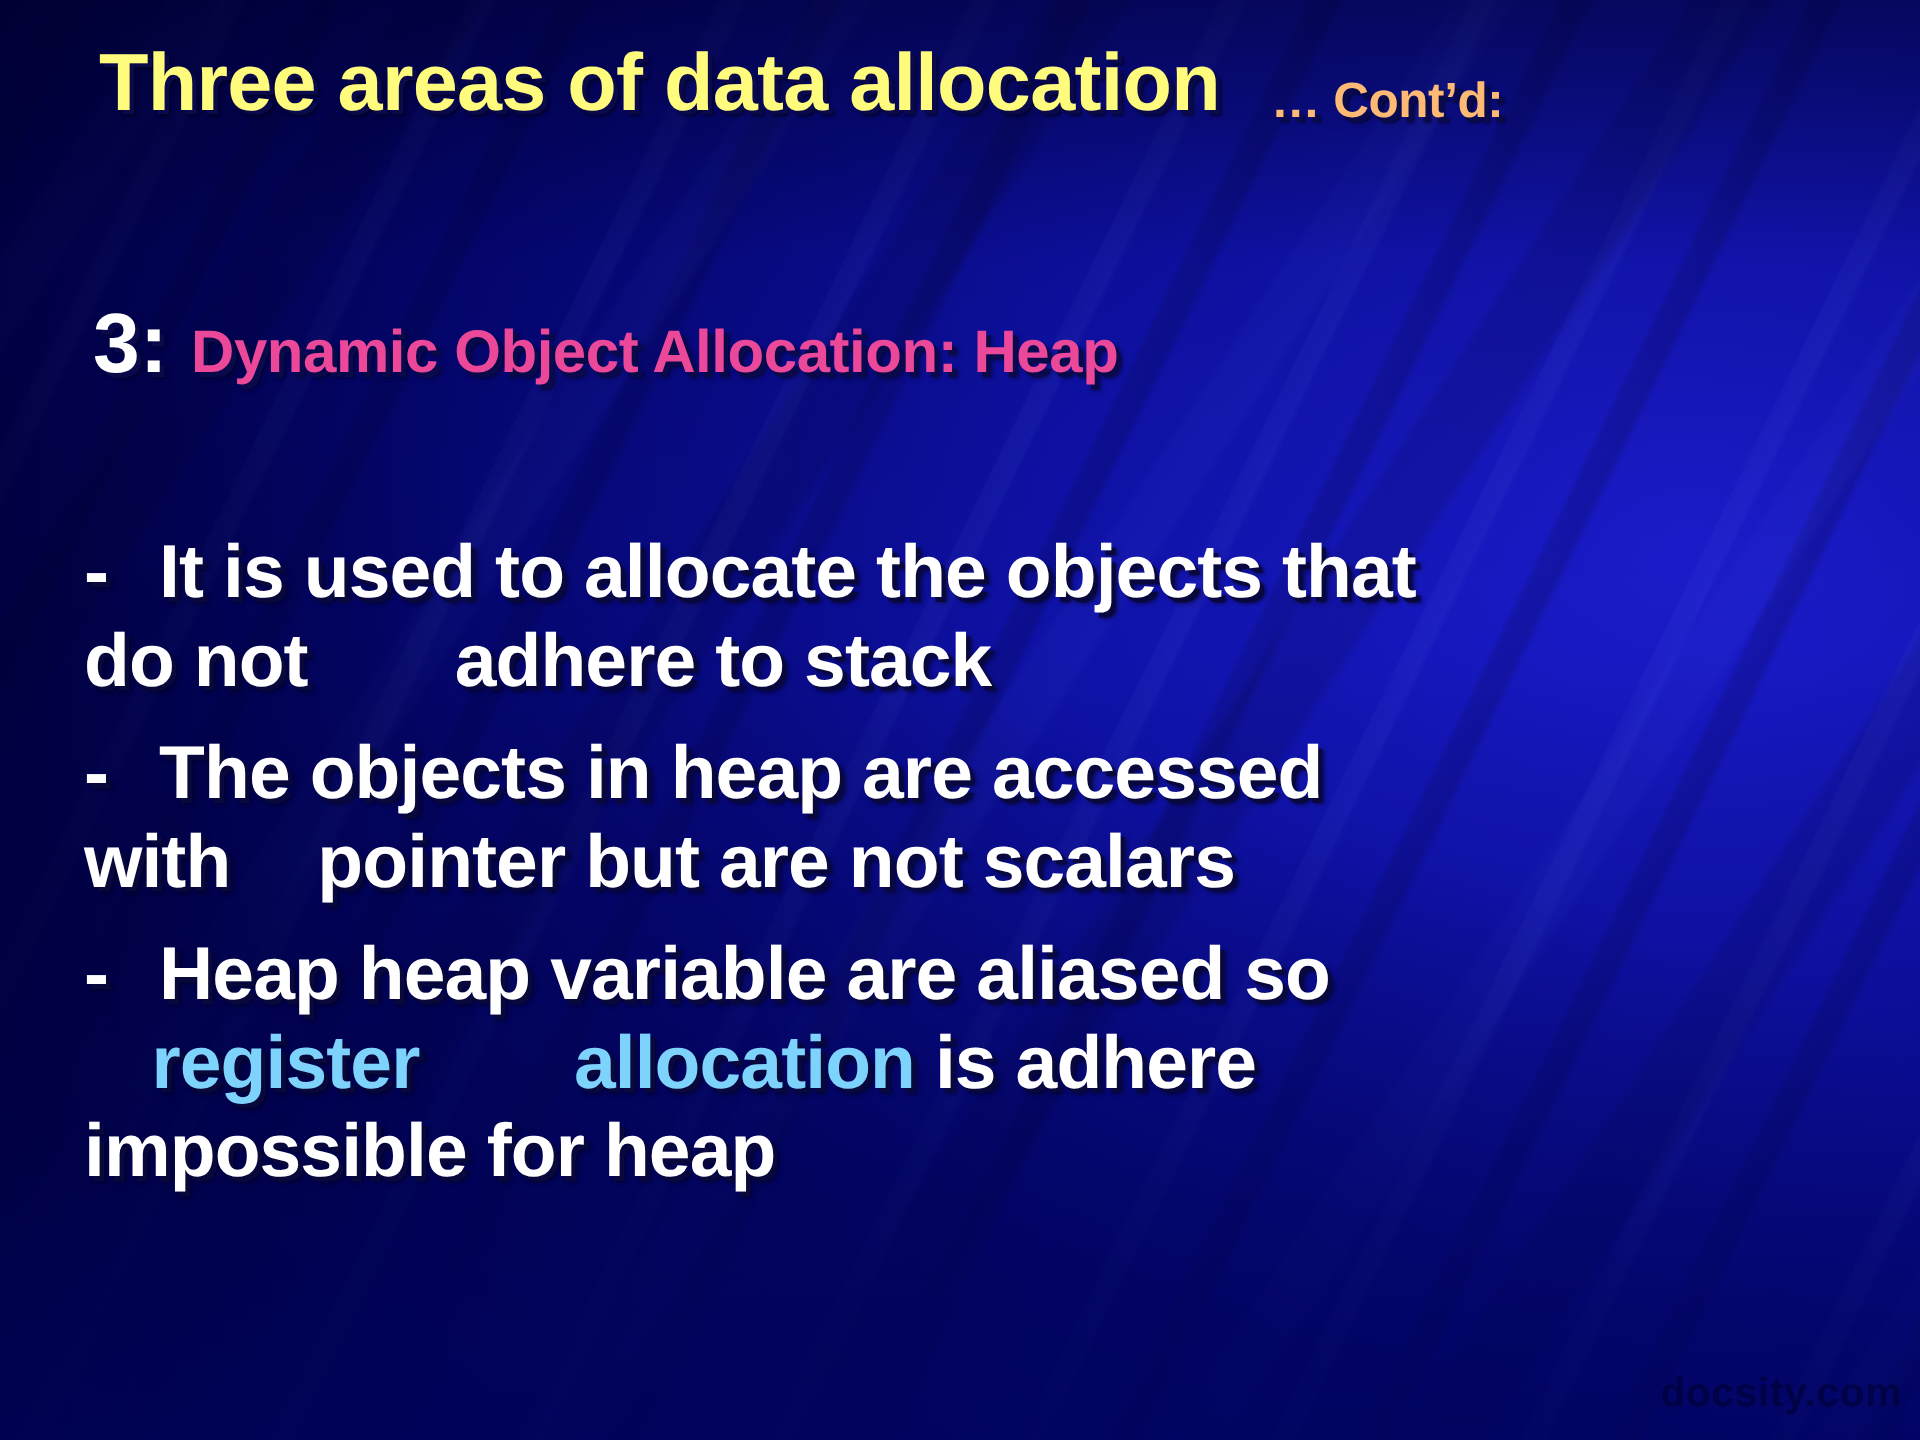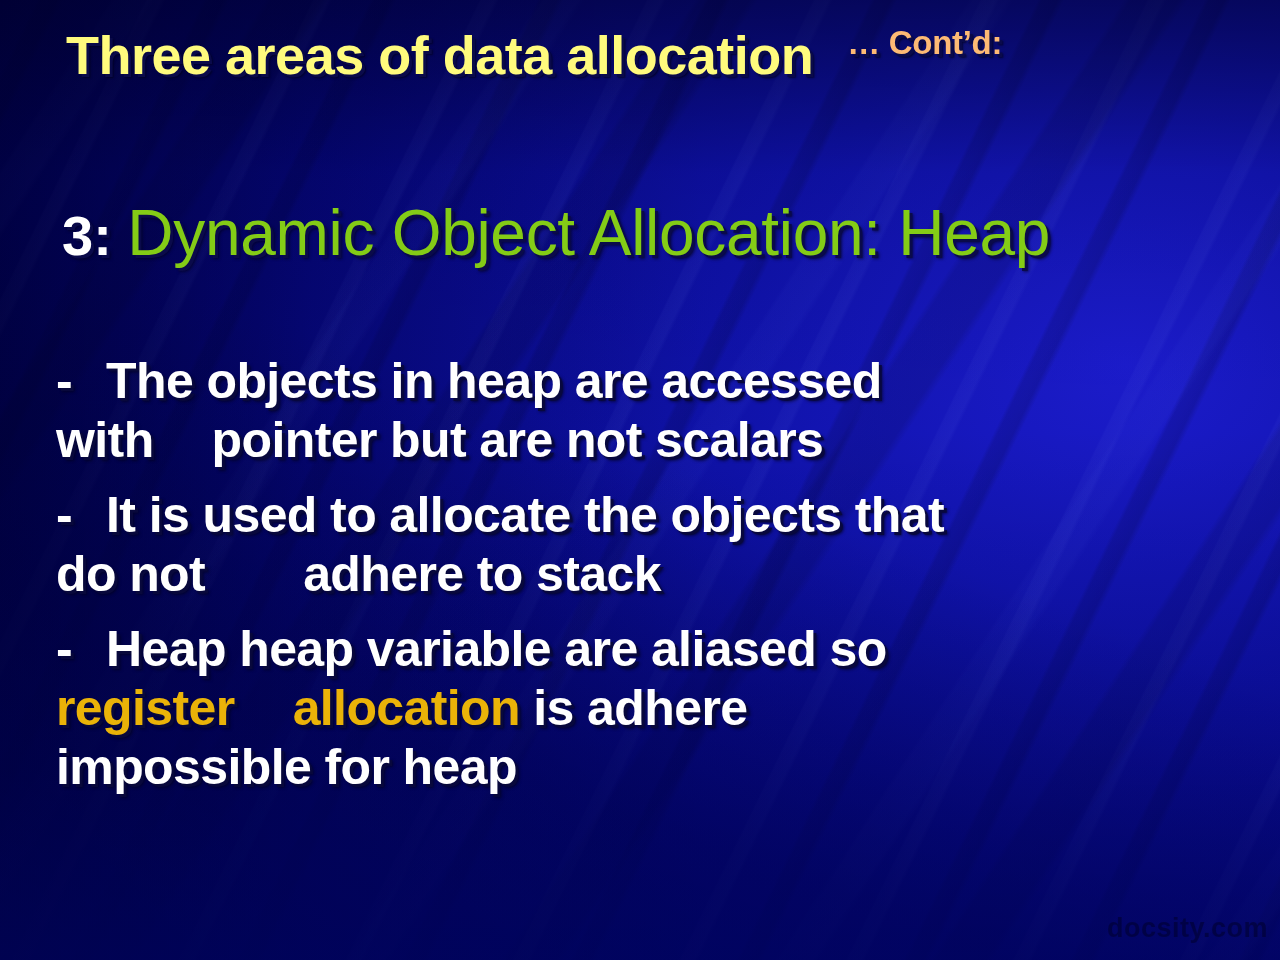--- a/index.html
+++ b/index.html
@@ -86,21 +86,21 @@
   .content {
     position: absolute;
     inset: 0;
   }
 
   .title-row {
     position: absolute;
     left: 66px;
     top: 24px;
     display: flex;
-    align-items: flex-start;
+    align-items: flex-end;
     white-space: nowrap;
   }
   .title-main {
     font-size: 54px;
     font-weight: bold;
     color: #fffb7d;
     letter-spacing: -0.5px;
     text-shadow: 3px 3px 0 #0a0a4a, 4px 4px 2px rgba(0,0,25,0.65);
   }
   .title-cont {
@@ -118,23 +118,23 @@
     top: 196px;
     white-space: nowrap;
   }
   .heading-num {
     font-size: 56px;
     font-weight: bold;
     color: #ffffff;
     text-shadow: 3px 3px 0 #0a0a4a, 4px 4px 3px rgba(0,0,25,0.6);
   }
   .heading-text {
-    font-size: 64px;
-    font-weight: normal;
-    color: #84cc16;
+    font-size: 40px;
+    font-weight: bold;
+    color: #ec4899;
     letter-spacing: -0.3px;
     text-shadow: 3px 3px 0 #0a0a4a, 4px 4px 3px rgba(0,0,25,0.6);
   }
 
   .bullets {
     position: absolute;
     left: 56px;
     top: 352px;
     width: 1200px;
   }
@@ -145,21 +145,21 @@
     line-height: 1.18;
     letter-spacing: -0.6px;
     text-shadow: 3px 3px 0 rgba(8,8,60,0.95), 4px 4px 3px rgba(0,0,25,0.6);
     margin: 0 0 4px 0;
     white-space: pre-wrap;
   }
   .bullet + .bullet { margin-top: 16px; }
   .tabgap { display: inline-block; width: 34px; }
   .tabgap-wide { display: inline-block; width: 98px; }
   .tabgap-mid { display: inline-block; width: 58px; }
-  .accent-orange { color: #eab308; }
+  .accent-orange { color: #7dd3fc; margin-left: 45px; }
 
   .watermark {
     position: absolute;
     right: 12px;
     bottom: 16px;
     font-size: 27px;
     font-weight: bold;
     color: rgba(0,0,40,0.52);
     letter-spacing: 0.5px;
   }
@@ -181,23 +181,23 @@
       <span class="title-main">Three areas of data allocation</span>
       <span class="title-cont">… Cont’d:</span>
     </div>
 
     <div class="heading-row">
       <span class="heading-num">3:</span><span class="heading-num"> </span><span class="heading-text">Dynamic Object Allocation: Heap</span>
     </div>
 
     <div class="bullets">
 
+      <p class="bullet"><span>-</span><span class="tabgap"></span><span>It is used to allocate the objects that</span><br><span>do not</span><span class="tabgap-wide"></span><span>adhere to stack</span></p>
+
       <p class="bullet"><span>-</span><span class="tabgap"></span><span>The objects in heap are accessed</span><br><span>with</span><span class="tabgap-mid"></span><span>pointer but are not scalars</span></p>
-
-      <p class="bullet"><span>-</span><span class="tabgap"></span><span>It is used to allocate the objects that</span><br><span>do not</span><span class="tabgap-wide"></span><span>adhere to stack</span></p>
 
       <p class="bullet"><span>-</span><span class="tabgap"></span><span>Heap heap variable are aliased so</span><br><span class="accent-orange">register</span><span class="tabgap-mid"></span><span class="accent-orange">allocation</span><span> is adhere</span><br><span>impossible for heap</span></p>
 
     </div>
 
     <div class="watermark">docsity.com</div>
 
   </div>
 </div>
 

